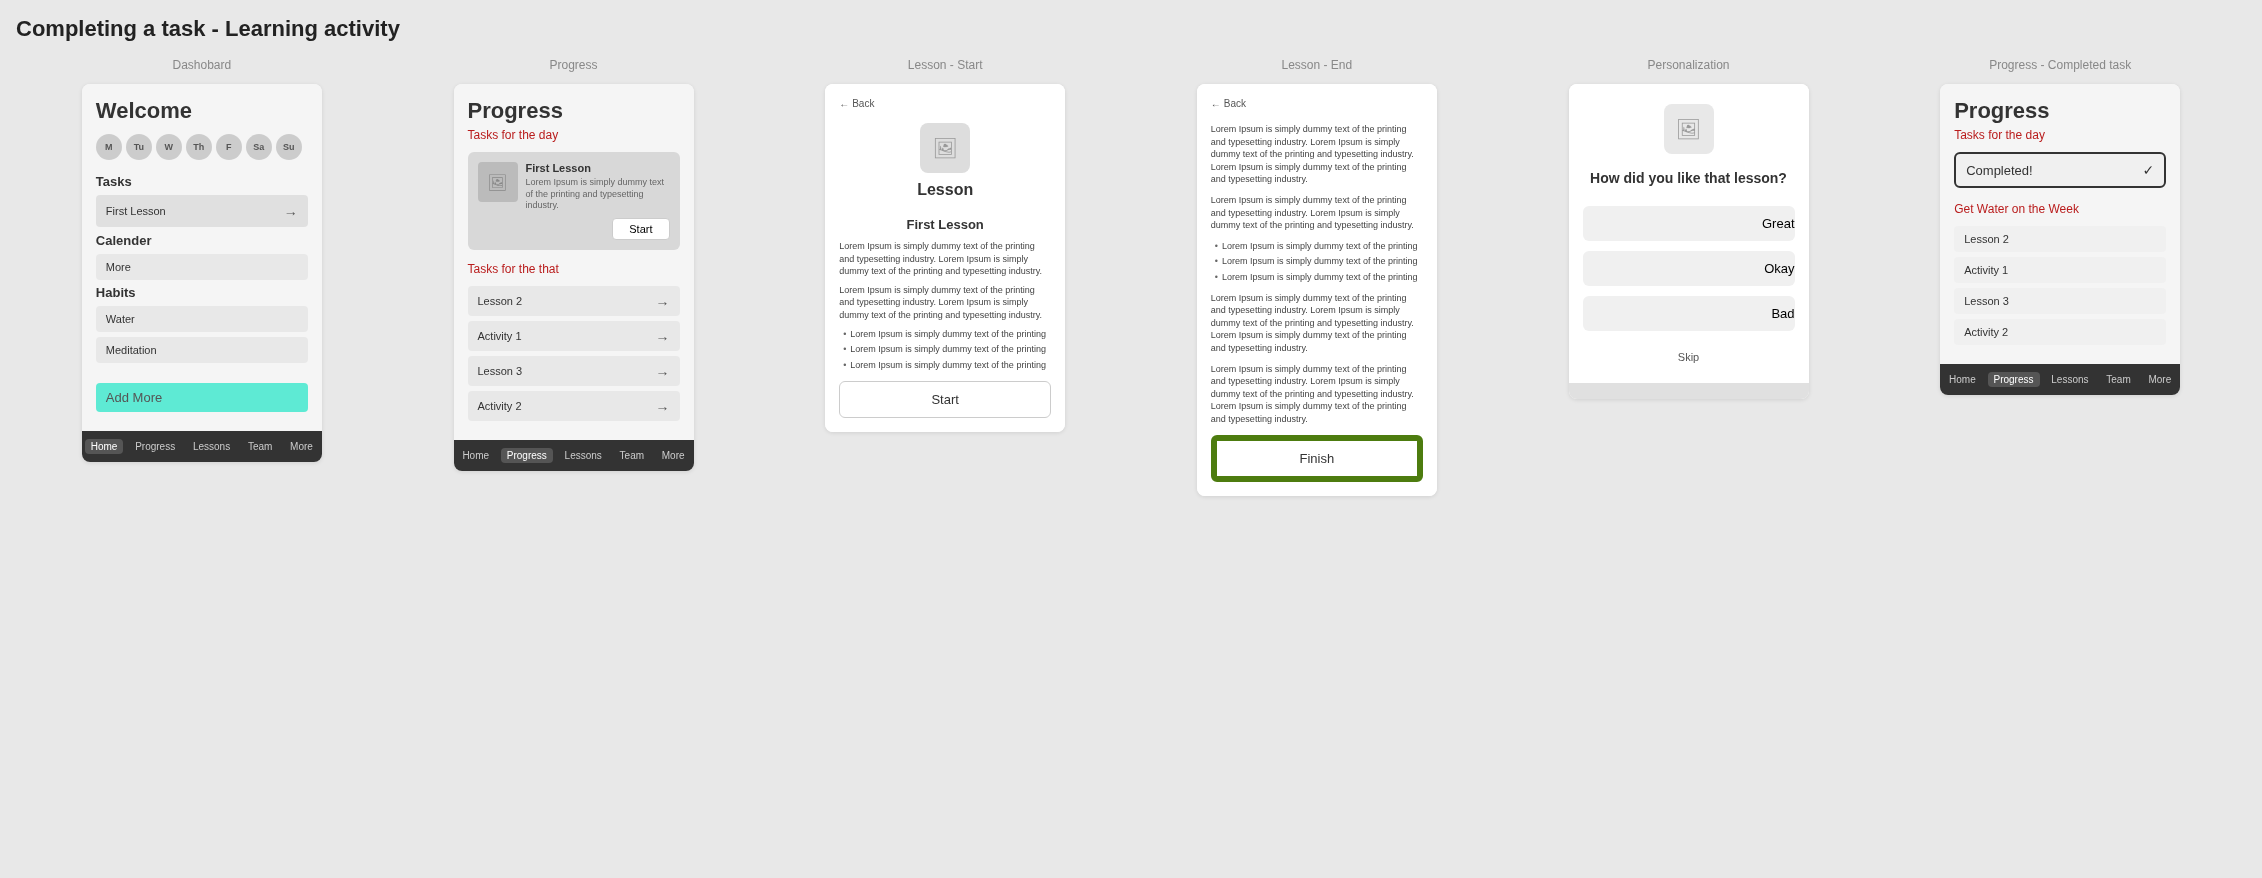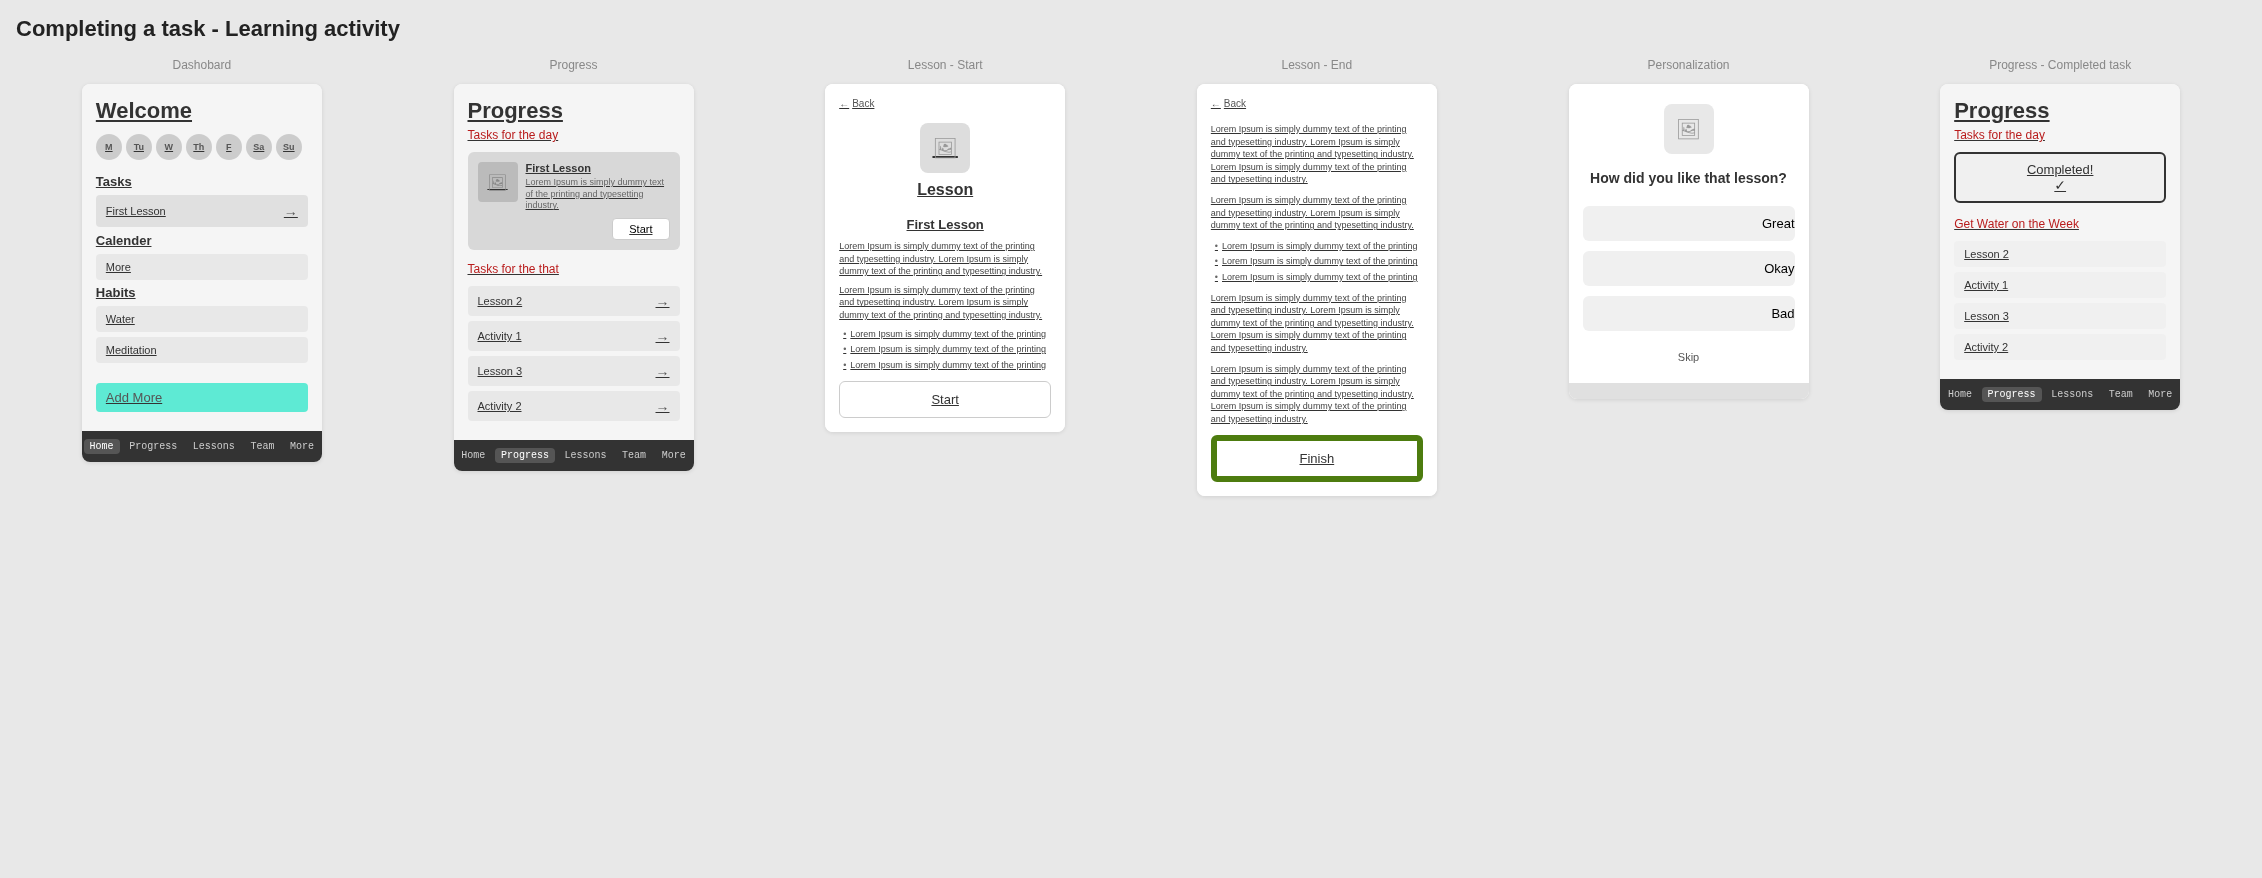--- a/index.html
+++ b/index.html
@@ -43,36 +43,34 @@
       overflow: hidden;
       box-shadow: 0 1px 4px rgba(0,0,0,0.1);
       display: flex;
       flex-direction: column;
     }
     .screen-body {
       flex: 1;
       padding: 14px;
       background: #f5f5f5;
       overflow: hidden;
-      text-decoration: underline;
     }
     .screen-footer {
       background: #333;
       display: flex;
       justify-content: space-around;
       align-items: center;
       padding: 8px 0;
     }
     .screen-footer .nav-item {
       color: #ccc;
       font-size: 10px;
       cursor: pointer;
       padding: 2px 6px;
       border-radius: 4px;
-      font-family: Liberation Mono, monospace;
     }
     .screen-footer .nav-item.active {
       background: #555;
       color: #fff;
     }
 
     
     .welcome-title {
       font-size: 22px;
       font-weight: 700;
@@ -341,21 +339,20 @@
       background: #f0f0f0;
       border: 2px solid #333;
       border-radius: 6px;
       padding: 8px 10px;
       display: flex;
       align-items: center;
       justify-content: space-between;
       margin-bottom: 14px;
       font-size: 13px;
       font-weight: 500;
-      flex-direction: column;
     }
     .check-icon {
       font-size: 14px;
     }
     .ahead-task-row {
       background: #f0f0f0;
       border-radius: 4px;
       padding: 7px 10px;
       margin-bottom: 5px;
       font-size: 11px;

